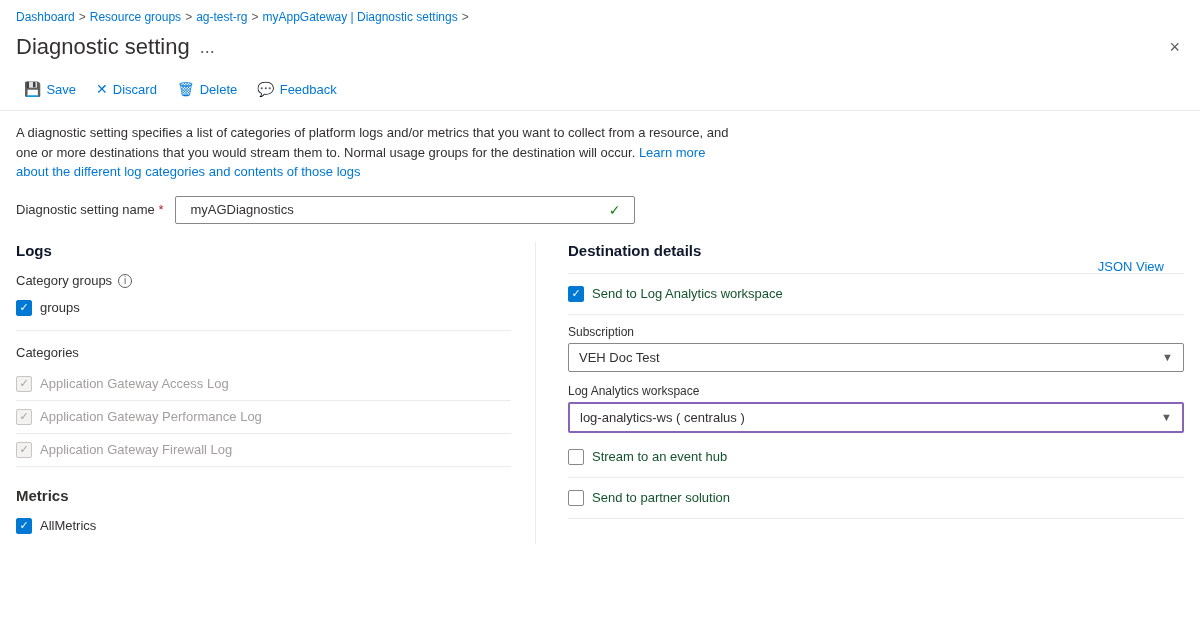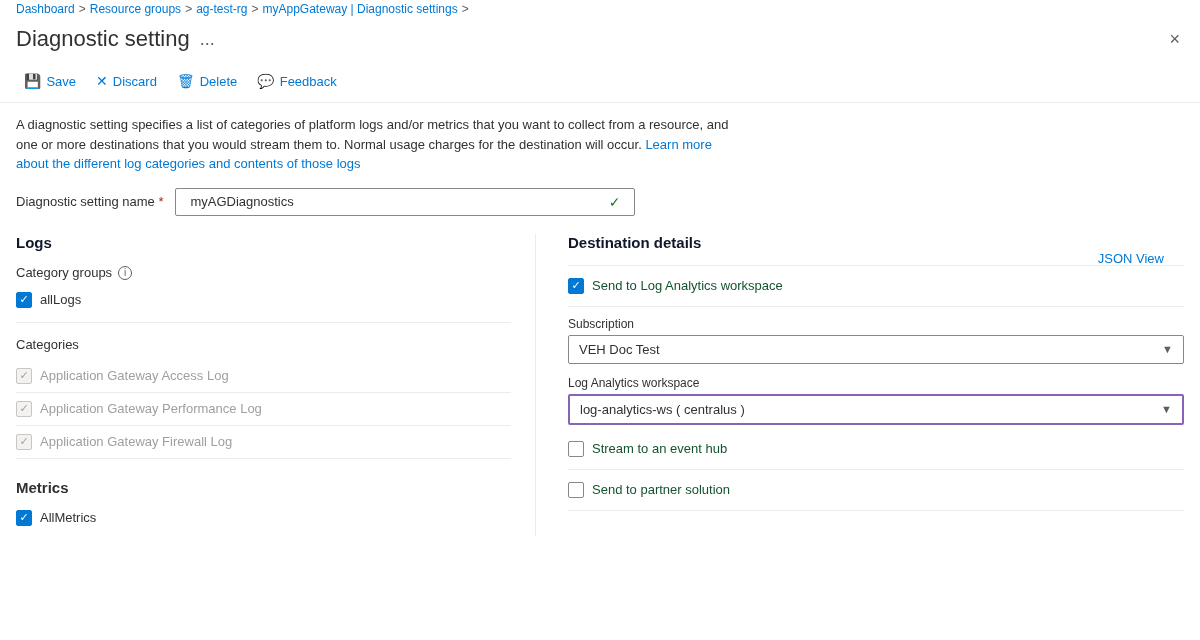--- a/index.html
+++ b/index.html
@@ -1,18 +1,18 @@
 <!DOCTYPE html>
 <html><head>
   <meta charset="utf-8">
   <style>
     * { box-sizing: border-box; margin: 0; padding: 0; }
     body { font-family: 'Segoe UI', Arial, sans-serif; font-size: 13px; color: #323130; background: #fff; }
     
-    .breadcrumb { padding: 2px 16px 6px; font-size: 12px; color: #0078d4; display: flex; align-items: flex-end; gap: 4px; }
+    .breadcrumb { padding: 10px 16px 6px; font-size: 12px; color: #0078d4; display: flex; align-items: flex-end; gap: 4px; }
     .breadcrumb span { color: #605e5c; }
     .breadcrumb a { color: #0078d4; text-decoration: none; cursor: pointer; }
     
     .page-header { display: flex; align-items: center; justify-content: space-between; padding: 4px 16px 12px; }
     .page-title { font-size: 22px; font-weight: 300; color: #323130; display: flex; align-items: center; gap: 10px; }
     .page-title-ellipsis { font-size: 18px; color: #605e5c; cursor: pointer; }
     .close-btn { font-size: 18px; color: #605e5c; cursor: pointer; background: none; border: none; line-height: 1; padding: 4px; }
 
     .toolbar { display: flex; align-items: center; gap: 4px; padding: 4px 16px 8px; border-bottom: 1px solid #edebe9; }
     .toolbar-btn { display: flex; align-items: center; gap: 5px; background: none; border: none; color: #0078d4; cursor: pointer; padding: 5px 8px; font-size: 13px; border-radius: 2px; }
@@ -98,21 +98,21 @@
     <span>Delete</span>
   </button>
   <button class="toolbar-btn">
     <span class="icon">💬</span>
     <span>Feedback</span>
   </button>
 </div>
 
 <div class="content" style="position:relative;">
   <div class="description">
-    <span>A diagnostic setting specifies a list of categories of platform logs and/or metrics that you want to collect from a resource, and one or more destinations that you would stream them to. Normal usage charges for the destination will occur.</span>
+    <span>A diagnostic setting specifies a list of categories of platform logs and/or metrics that you want to collect from a resource, and one or more destinations that you would stream them to. Normal usage groups for the destination will occur.</span>
     <a>Learn more about the different log categories and contents of those logs</a>
   </div>
   <a class="json-view-link">JSON View</a>
 
   <div class="form-row">
     <label>
       <span>Diagnostic setting name</span>
       <span class="required">*</span>
     </label>
     <div class="name-input" style="width:460px;">
@@ -128,21 +128,21 @@
 
       <div class="subsection-title">
         <span>Category groups</span>
         <span class="info-icon">i</span>
       </div>
 
       <div class="checkbox-row">
         <div class="checkbox-checked">
           <span class="check">✓</span>
         </div>
-        <label>allLogs</label>
+        <label>groups</label>
       </div>
 
       <hr class="divider">
 
       <div class="categories-section">
         <div class="subsection-title">
           <span>Categories</span>
         </div>
 
         <div class="category-item">

